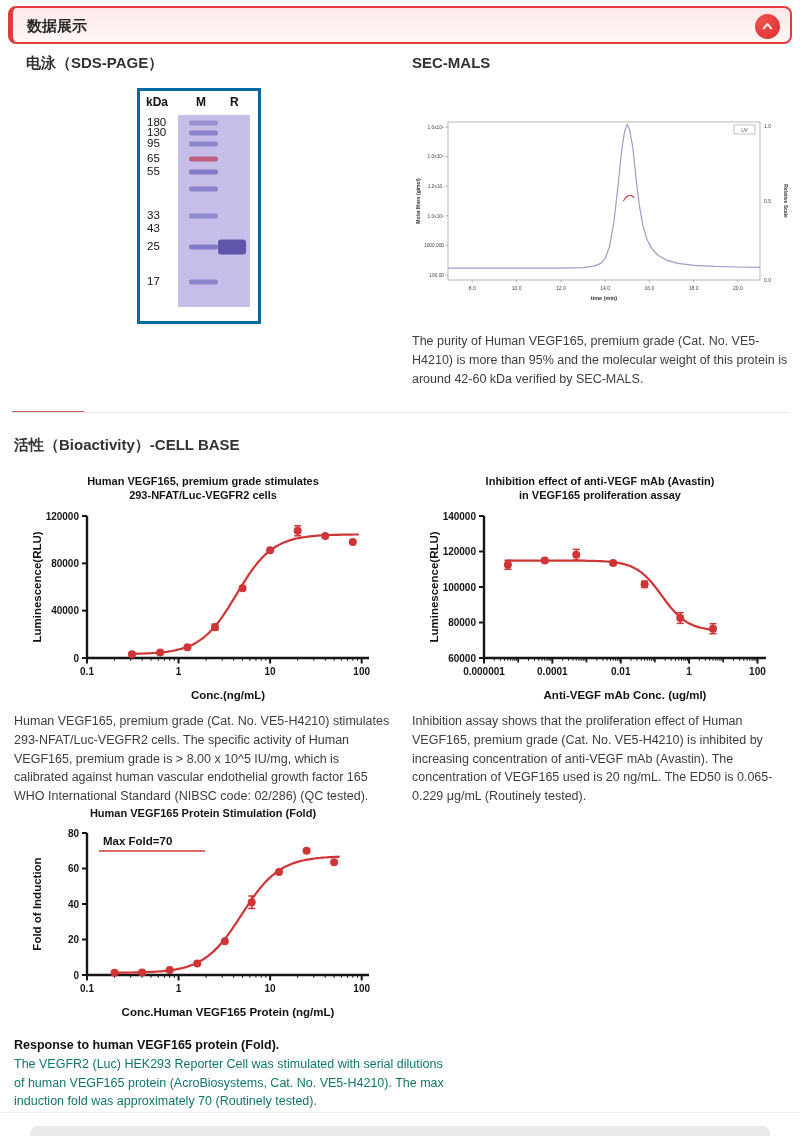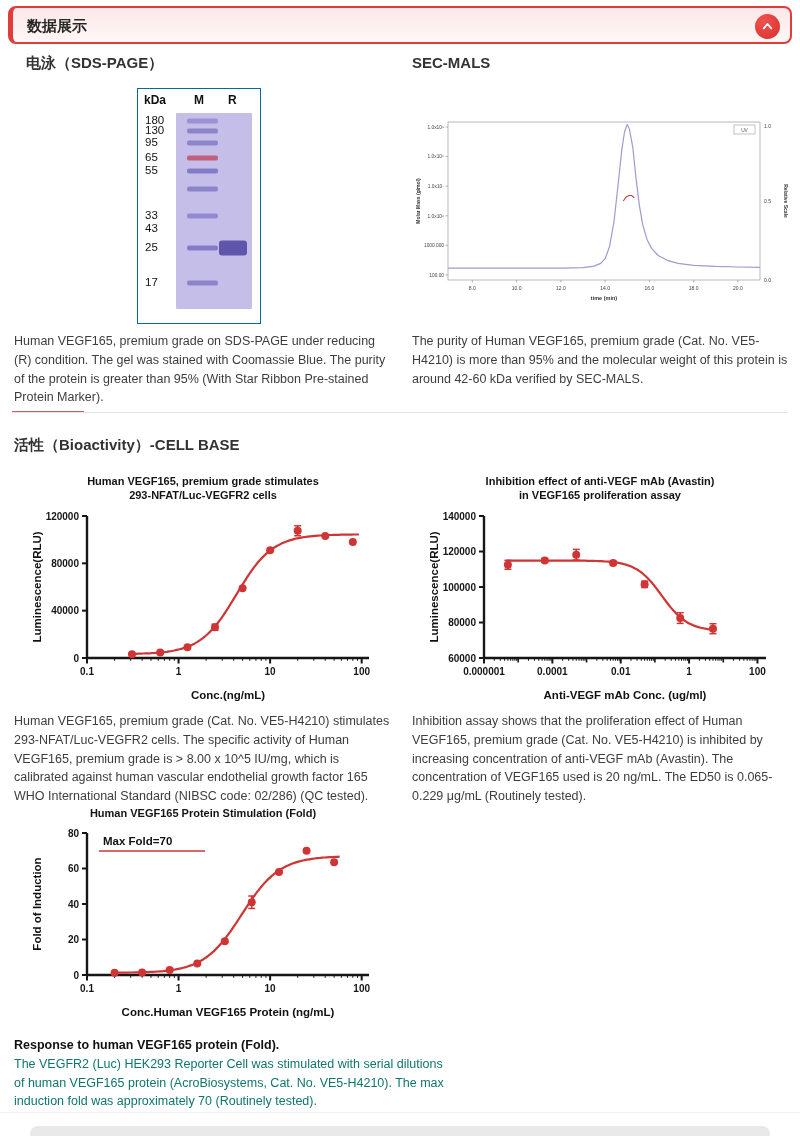--- a/index.html
+++ b/index.html
@@ -13,21 +13,21 @@
     display:flex;align-items:center;justify-content:space-between;padding:2px 10px 0 14px;}
   .header-title{font-size:15px;font-weight:bold;color:#262626;}
   .collapse-btn{width:25px;height:25px;border-radius:50%;
     background:radial-gradient(circle at 35% 30%,#ef5250,#da2e2d);
     display:flex;align-items:center;justify-content:center;cursor:pointer;}
 
   .sec-heading{position:absolute;margin:0;font-size:15px;font-weight:bold;color:#333;}
 
   
   .gel-figure{position:absolute;top:88px;left:137px;width:124px;height:236px;background:#fff;
-    border:1px solid #0369a1;box-sizing:border-box;}
+    border:3px solid #0369a1;box-sizing:border-box;}
   .gel-head{position:relative;height:24px;font-size:12px;font-weight:600;color:#111;}
   .gel-head span{position:absolute;top:4px;}
   .g-kda{left:6px;}.g-m{left:56px;}.g-r{left:90px;}
   .gel-body{position:absolute;top:24px;left:0;right:0;bottom:0;}
   .gel-markers{position:absolute;left:0;top:0;bottom:14px;width:38px;font-size:11.5px;color:#111;}
   .gel-markers .mk{position:absolute;left:7px;transform:translateY(-50%);line-height:1;}
   .gel-strip{position:absolute;left:38px;right:8px;top:0;bottom:14px;background:#c5bee8;border-radius:1px;}
   .band{position:absolute;transform:translateY(-50%);filter:blur(.45px);}
   .band.m{left:15%;width:40%;height:5px;border-radius:2px;}
   .band.r{left:56%;width:38%;height:15px;border-radius:3px;}
@@ -136,21 +136,20 @@
       <text x="354" y="171.5" font-size="5" fill="#444">0.0</text>
       <text x="194" y="190" text-anchor="middle" font-size="5.5" font-weight="bold" fill="#333">time (min)</text>
       <text font-size="5" font-weight="bold" fill="#333" text-anchor="middle" transform="translate(10,91) rotate(-90)">Molar Mass (g/mol)</text>
       <text font-size="5" font-weight="bold" fill="#333" text-anchor="middle" transform="translate(374,91) rotate(90)">Relative Scale</text>
       <rect x="324" y="15" width="21" height="9" fill="#fff" stroke="#999" stroke-width="0.6"></rect>
       <text x="334.5" y="21.7" text-anchor="middle" font-size="4.8" fill="#555">UV</text>
       <polyline points="38.0,158.2 150.9,158.2 173.0,157.7 184.0,156.1 190.7,153.4 195.1,148.7 199.5,136.8 204.0,111.5 208.4,72.0 211.7,40.4 214.6,21.5 217.2,14.4 219.4,19.1 222.8,37.3 226.1,68.9 229.4,95.7 232.7,114.7 237.1,129.7 241.6,138.4 248.2,145.5 257.1,150.3 268.1,153.4 283.6,155.3 305.7,156.4 327.9,157.0 350.0,157.4" fill="none" stroke="#9c9ccd" stroke-width="1.2" stroke-linejoin="round"></polyline>
       <polyline points="213.3,91.0 216.1,87.0 219.0,85.5 221.7,85.5 224.3,87.8" fill="none" stroke="#c23a3a" stroke-width="1.1"></polyline>
     </svg>
 
-  <p class="cap" style="top:332px;left:14px;width:378px;">Human VEGF165, premium grade on SDS-PAGE under reducing (R) condition. The gel was stained with Coomassie Blue. The purity of the protein is greater than 95% (With Star Ribbon Pre-stained Protein Marker).</p>
   <p class="cap" style="top:332px;left:412px;width:378px;">The purity of Human VEGF165, premium grade (Cat. No. VE5-H4210) is more than 95% and the molecular weight of this protein is around 42-60 kDa verified by SEC-MALS.</p>
 
   <div class="divider">
     <span class="red-seg"></span>
     <span class="gray-seg"></span>
   </div>
 
   <h3 class="sec-heading" style="top:436px;left:14px;">活性（Bioactivity）-CELL BASE</h3>
 
   <div class="chart-block" style="top:474px;left:14px;width:378px;">

